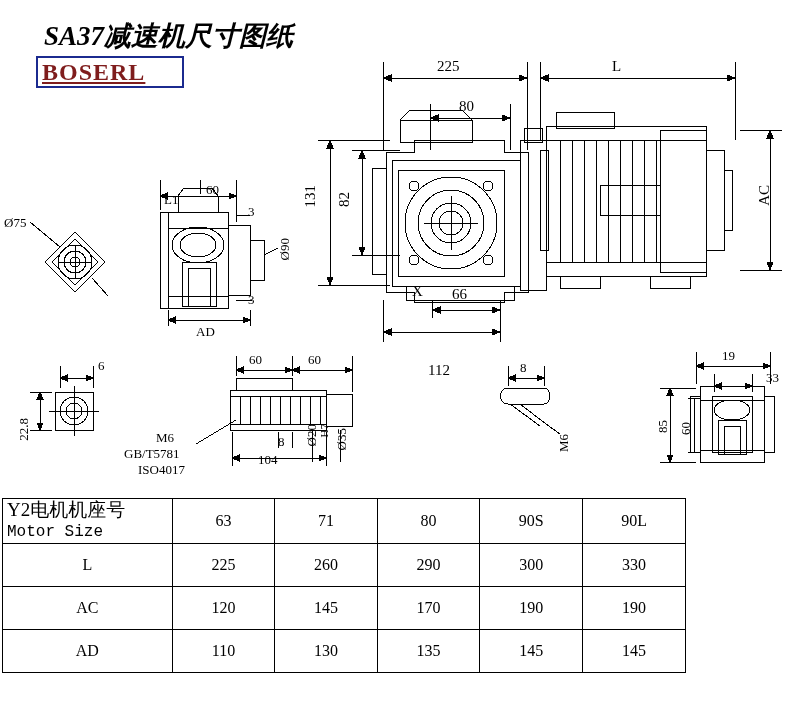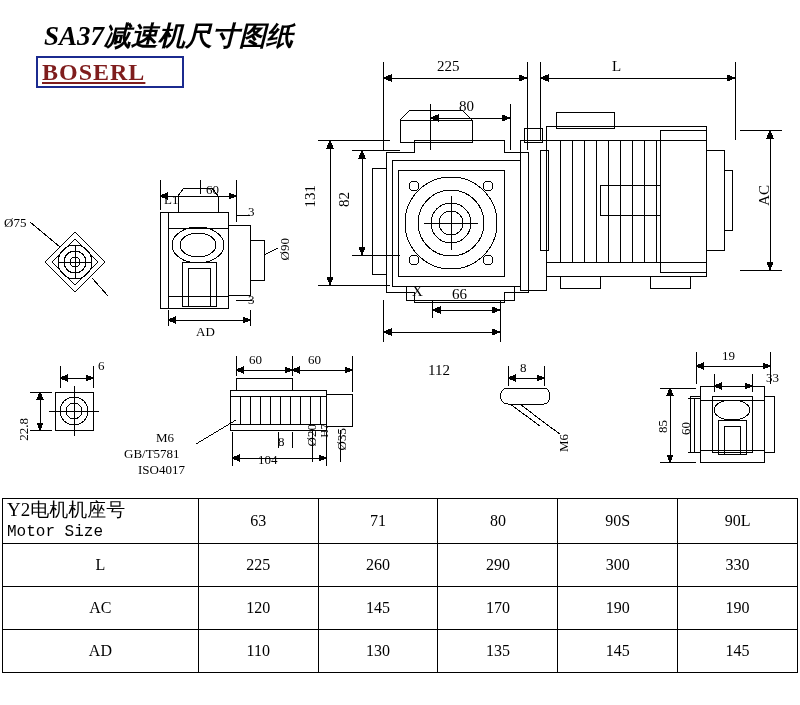--- a/index.html
+++ b/index.html
@@ -35,21 +35,21 @@
     text-decoration:underline;
   }
   .dim-txt{font-size:15px;font-family:"Liberation Serif", serif;}
   .dim-txt.sm{font-size:13px;}
   .dim-txt.xs{font-size:11px;}
   .vert{writing-mode:vertical-rl;text-orientation:mixed;}
   .vert.up{transform:rotate(180deg);}
   svg{position:absolute;left:0;top:0;width:800px;height:705px;pointer-events:none;}
   
   #spec-table{
-    position:absolute;left:2px;top:498px;width:796px;
+    position:absolute;left:2px;top:498px;width:684px;
     border-collapse:collapse;
     font-family:"Liberation Serif", serif;
   }
   #spec-table td{
     border:1px solid #000;
     text-align:center;
     font-size:16px;
     height:42px;
     padding:0;
   }

